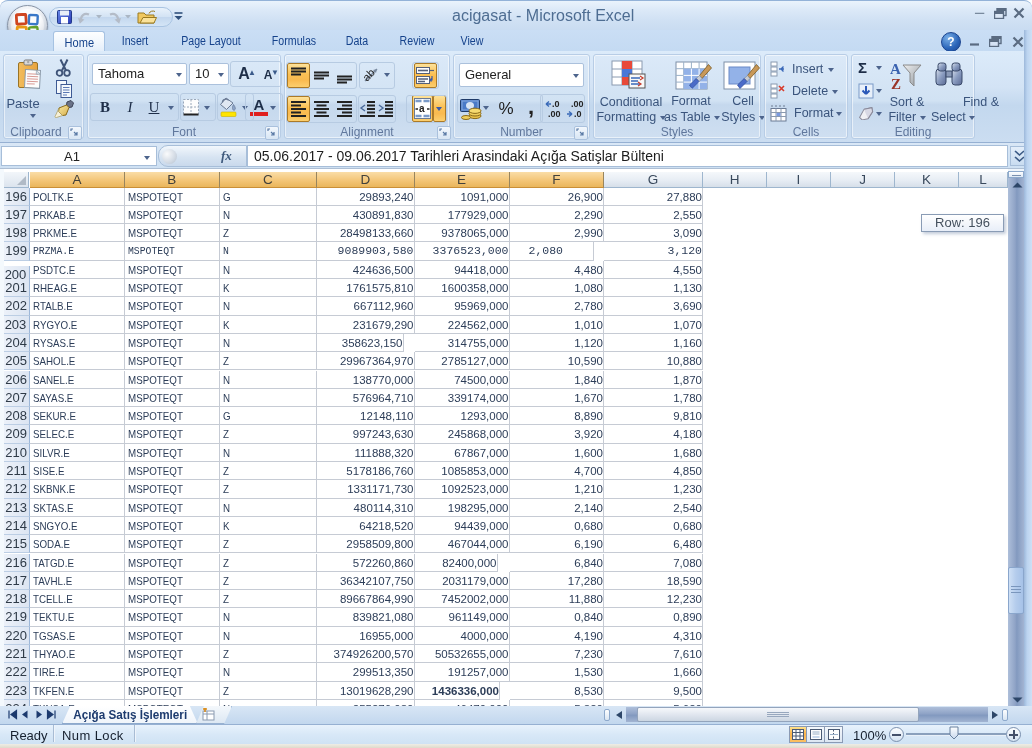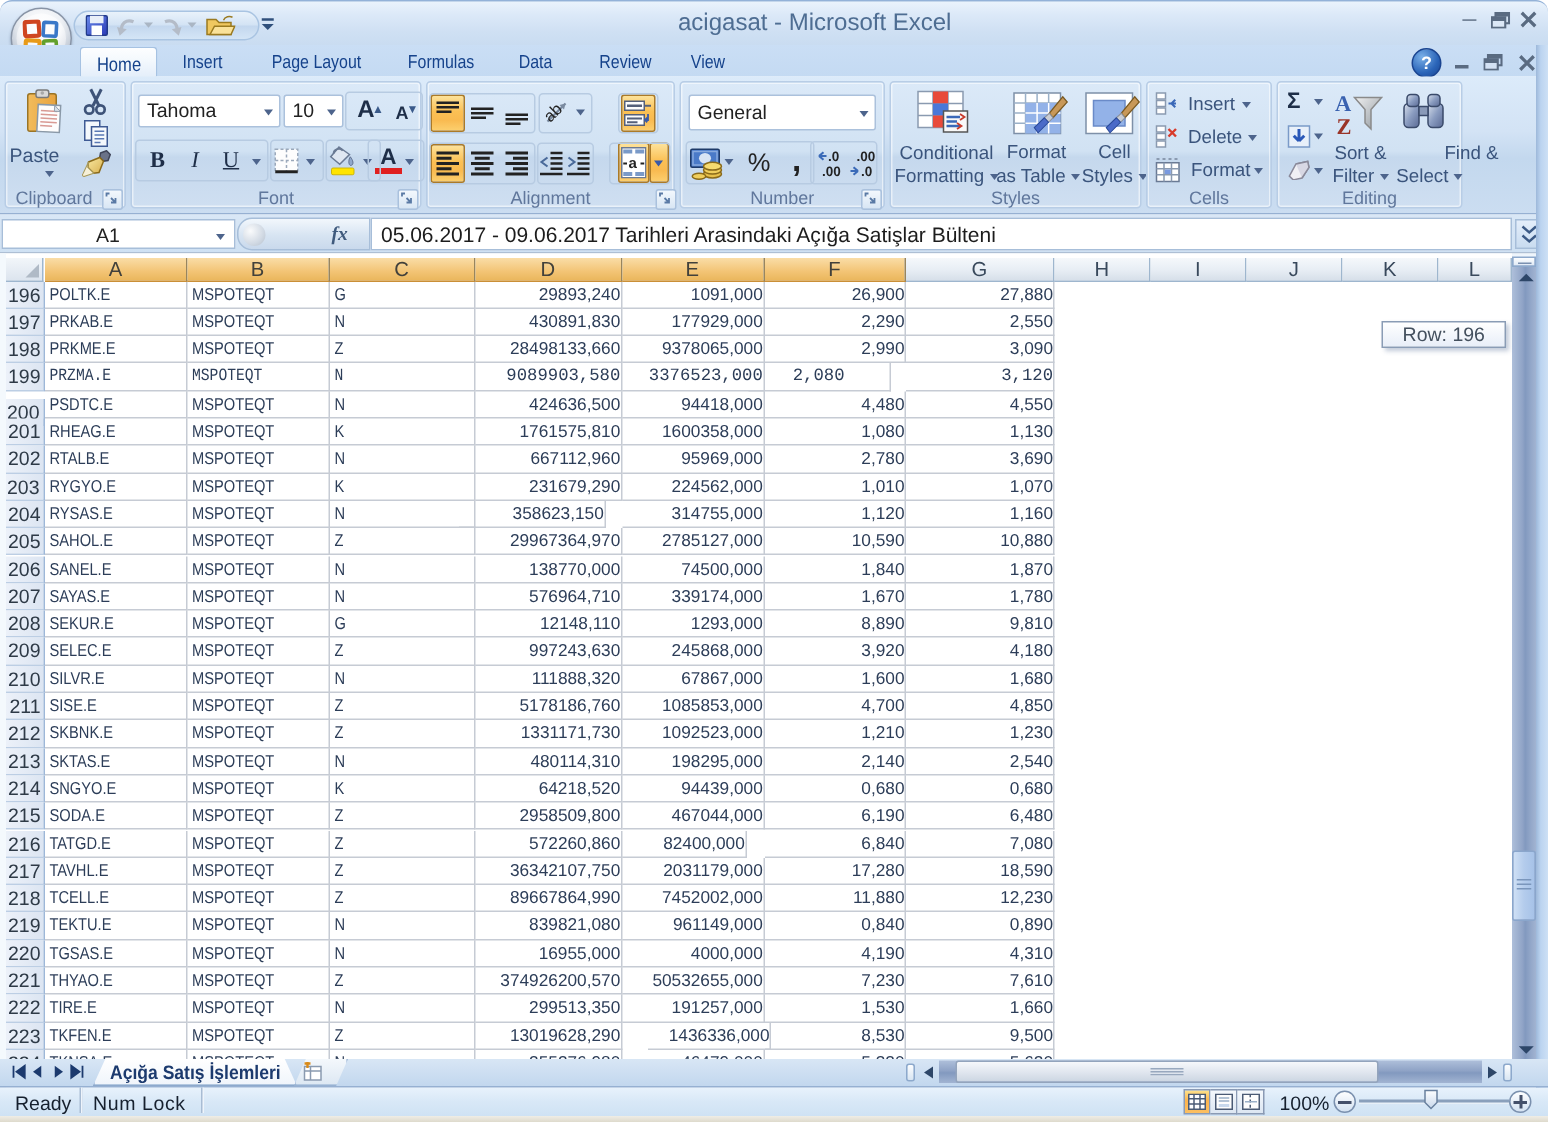--- a/index.html
+++ b/index.html
@@ -837,21 +837,21 @@
         <div class="dc dnum" style="left:287.0px;width:97.5px;">299513,350</div>
         <div class="dc dnum" style="left:384.5px;width:95.0px;">191257,000</div>
         <div class="dc dnum" style="left:479.5px;width:94.5px;">1,530</div>
         <div class="dc dnum" style="left:574.0px;width:99.0px;">1,660</div>
       </div>
       <div class="dr" style="top:494.1px;">
         <div class="dc dl" style="left:0.0px;width:95.0px;"><span>TKFEN.E</span></div>
         <div class="dc dl" style="left:95.0px;width:94.5px;"><span>MSPOTEQT</span></div>
         <div class="dc dl" style="left:189.5px;width:97.5px;"><span>Z</span></div>
         <div class="dc dnum" style="left:287.0px;width:97.5px;">13019628,290</div>
-        <div class="dc dnum" style="left:402px;width:82px;">1436336,000</div>
+        <div class="dc dnum" style="left:375px;width:95.0px;font-weight:bold;">1436336,000</div>
         <div class="dc dnum" style="left:479.5px;width:94.5px;">8,530</div>
         <div class="dc dnum" style="left:574.0px;width:99.0px;">9,500</div>
       </div>
       <div class="dr" style="top:512.4px;">
         <div class="dc dl" style="left:0.0px;width:95.0px;"><span>TKNSA.E</span></div>
         <div class="dc dl" style="left:95.0px;width:94.5px;"><span>MSPOTEQT</span></div>
         <div class="dc dl" style="left:189.5px;width:97.5px;"><span>N</span></div>
         <div class="dc dnum" style="left:287.0px;width:97.5px;">255276,980</div>
         <div class="dc dnum" style="left:384.5px;width:95.0px;">46479,000</div>
         <div class="dc dnum" style="left:479.5px;width:94.5px;">5,320</div>

